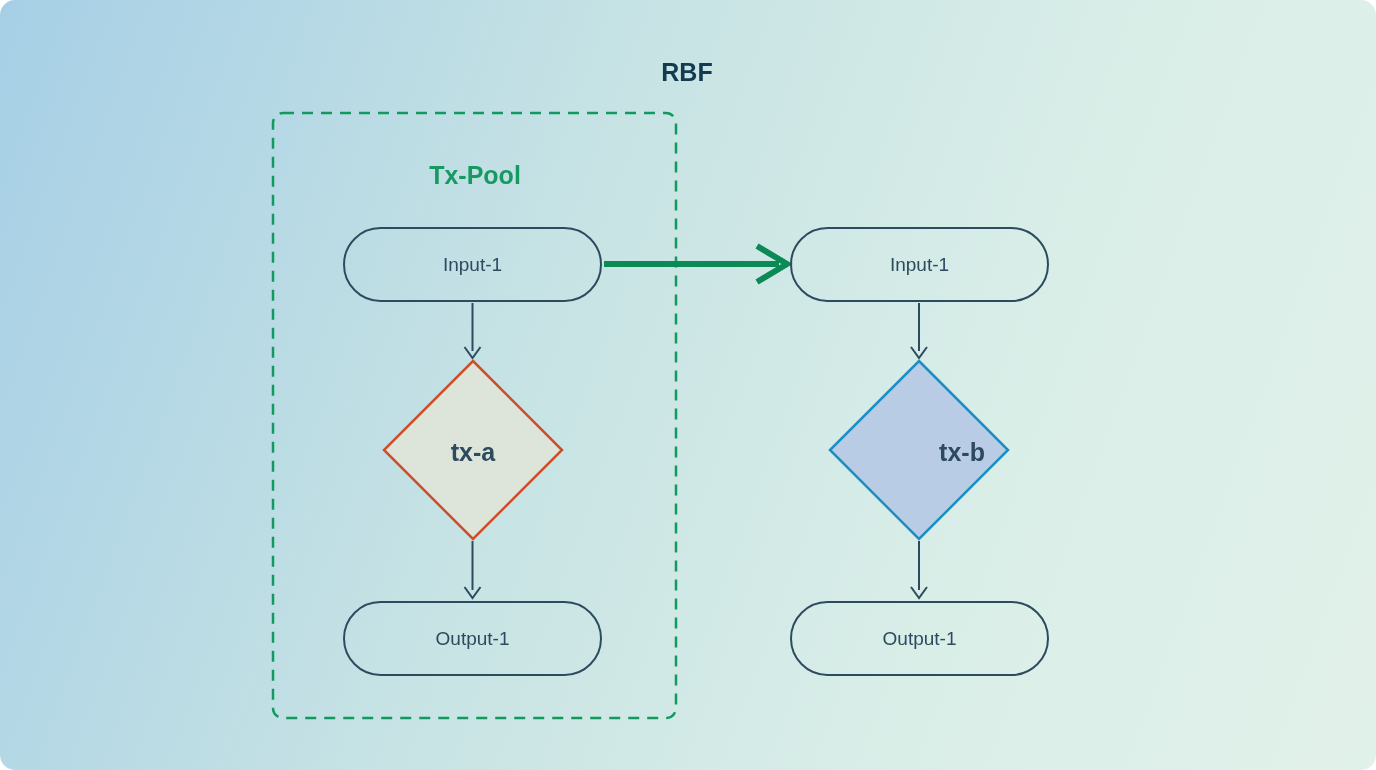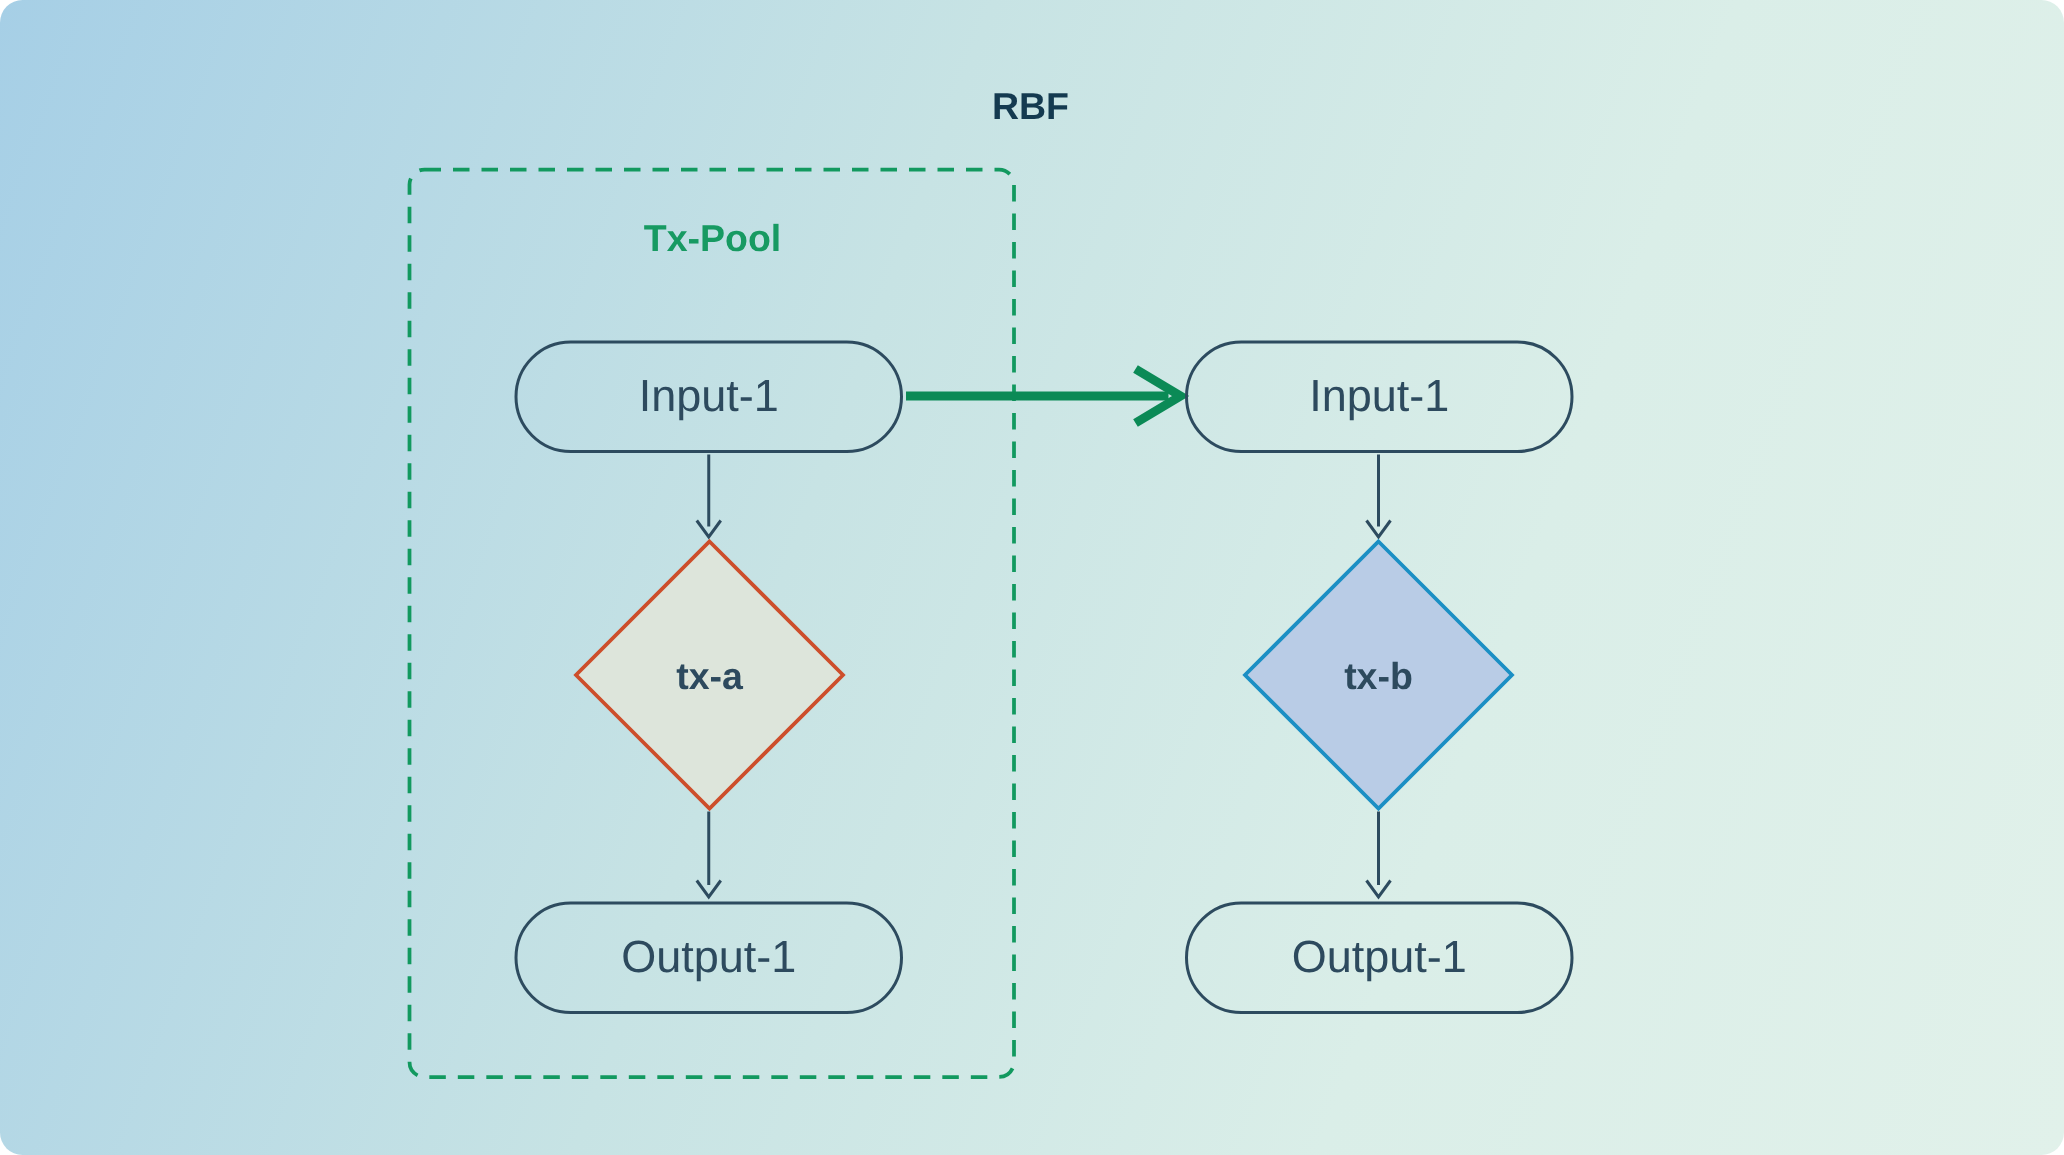--- a/index.html
+++ b/index.html
@@ -40,21 +40,21 @@
   .pill-node {
     position: absolute;
     width: 259px;
     height: 75px;
     border: 2px solid #2d4b5f;
     border-radius: 40px;
     background: transparent;
     display: flex;
     align-items: center;
     justify-content: center;
-    font-size: 30px;
+    font-size: 19px;
     color: #2d4a5e;
     box-sizing: border-box;
   }
 </style>
 </head>
 <body>
 
 <div class="canvas">
 
   <svg class="overlay-svg" viewBox="0 0 1376 770" xmlns="http://www.w3.org/2000/svg">
@@ -76,32 +76,32 @@
     <line x1="604" y1="264" x2="779" y2="264" stroke="#0b8a56" stroke-width="6"></line>
     <path d="M757,246 L787,264 L757,282" fill="none" stroke="#0b8a56" stroke-width="6"></path>
 
     <path d="M473,361 L562,450 L473,539 L384,450 Z" fill="#dde5db" stroke="#cd4e2b" stroke-width="2.5" stroke-linejoin="miter"></path>
 
     <path d="M919,361 L1008,450 L919,539 L830,450 Z" fill="#b9cce6" stroke="#1b8fc4" stroke-width="2.5" stroke-linejoin="miter"></path>
   </svg>
 
   <div class="diagram-label title-label" style="left:687px; top:72px;">RBF</div>
 
-  <div class="diagram-label pool-label" style="left:475px; top:160px;">Tx-Pool</div>
+  <div class="diagram-label pool-label" style="left:475px; top:175px;">Tx-Pool</div>
 
   <div class="pill-node" style="left:343px; top:227px;">
     <span>Input-1</span>
   </div>
   <div class="pill-node" style="left:343px; top:601px;">
     <span>Output-1</span>
   </div>
 
   <div class="pill-node" style="left:790px; top:227px;">
     <span>Input-1</span>
   </div>
   <div class="pill-node" style="left:790px; top:601px;">
     <span>Output-1</span>
   </div>
 
   <div class="diagram-label" style="left:473px; top:452px;">tx-a</div>
-  <div class="diagram-label" style="left:919px; top:452px;">tx-b</div>
+  <div class="diagram-label" style="left:962px; top:452px;">tx-b</div>
 
 </div>
 
 </body></html>

